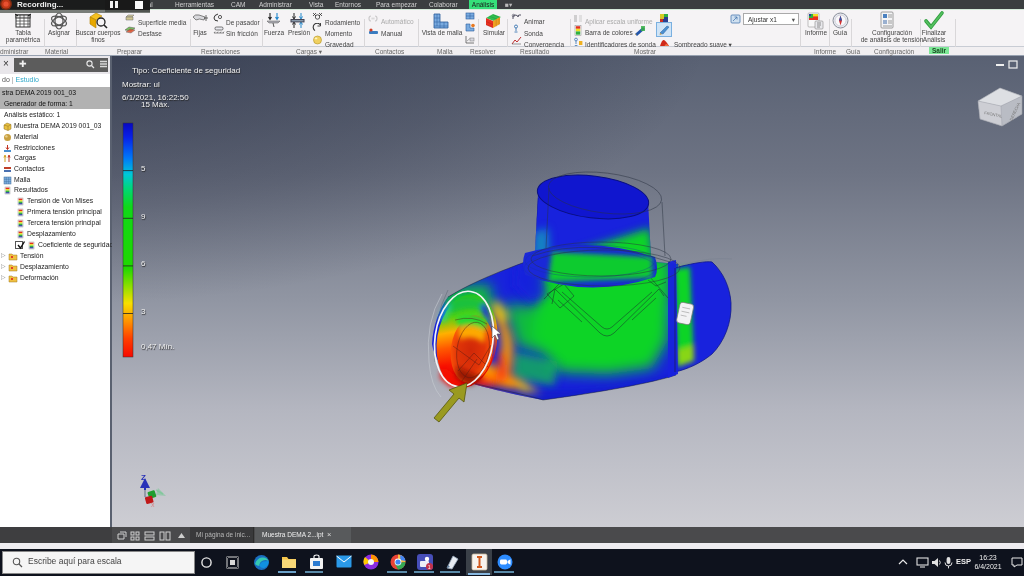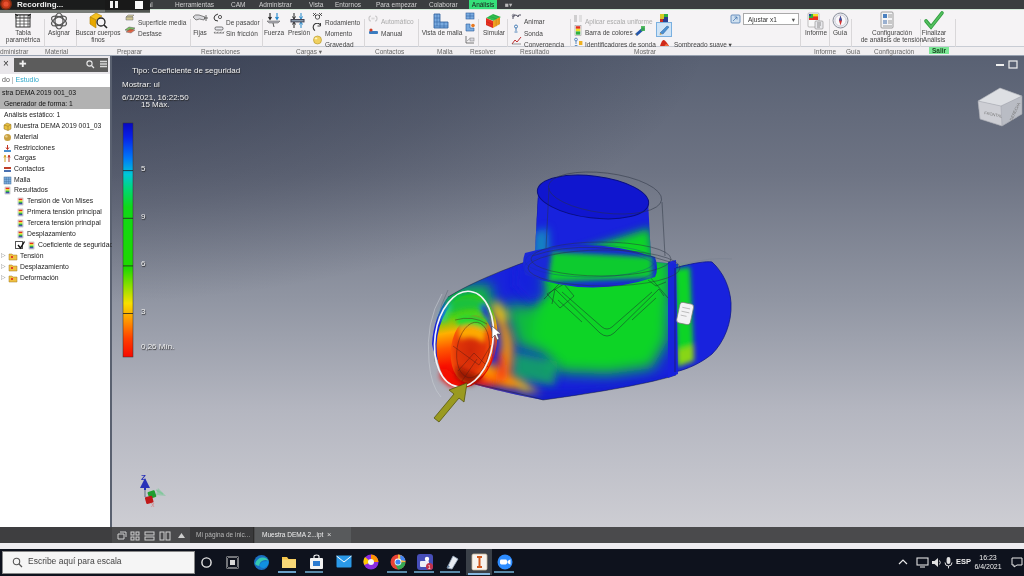--- a/index.html
+++ b/index.html
@@ -423,21 +423,21 @@
   </div>
   <div class="abs" id="viewport">
     <div class="vtxt" style="left:20px;top:10px">Tipo: Coeficiente de seguridad</div>
     <div class="vtxt" style="left:10px;top:24px">Mostrar: ul</div>
     <div class="vtxt" style="left:10px;top:37px">6/1/2021, 16:22:50</div>
     <div class="vtxt" style="left:29px;top:44px">15 Máx.</div>
     <div class="vtxt" style="left:29px;top:108px">5</div>
     <div class="vtxt" style="left:29px;top:156px">9</div>
     <div class="vtxt" style="left:29px;top:203px">6</div>
     <div class="vtxt" style="left:29px;top:251px">3</div>
-    <div class="vtxt" style="left:29px;top:286px">0,26 Mín.</div>
+    <div class="vtxt" style="left:29px;top:286px">0,47 Mín.</div>
     <svg class="abs" style="left:0;top:0" width="912" height="471" viewBox="0 0 912 471">
       <defs>
         <linearGradient id="cbar" x1="0" y1="0" x2="0" y2="1">
           <stop offset="0" stop-color="#0808c0"></stop>
           <stop offset="0.06" stop-color="#0820e8"></stop>
           <stop offset="0.15" stop-color="#0078f8"></stop>
           <stop offset="0.22" stop-color="#00c8d8"></stop>
           <stop offset="0.28" stop-color="#00d878"></stop>
           <stop offset="0.36" stop-color="#10d818"></stop>
           <stop offset="0.62" stop-color="#20d800"></stop>

